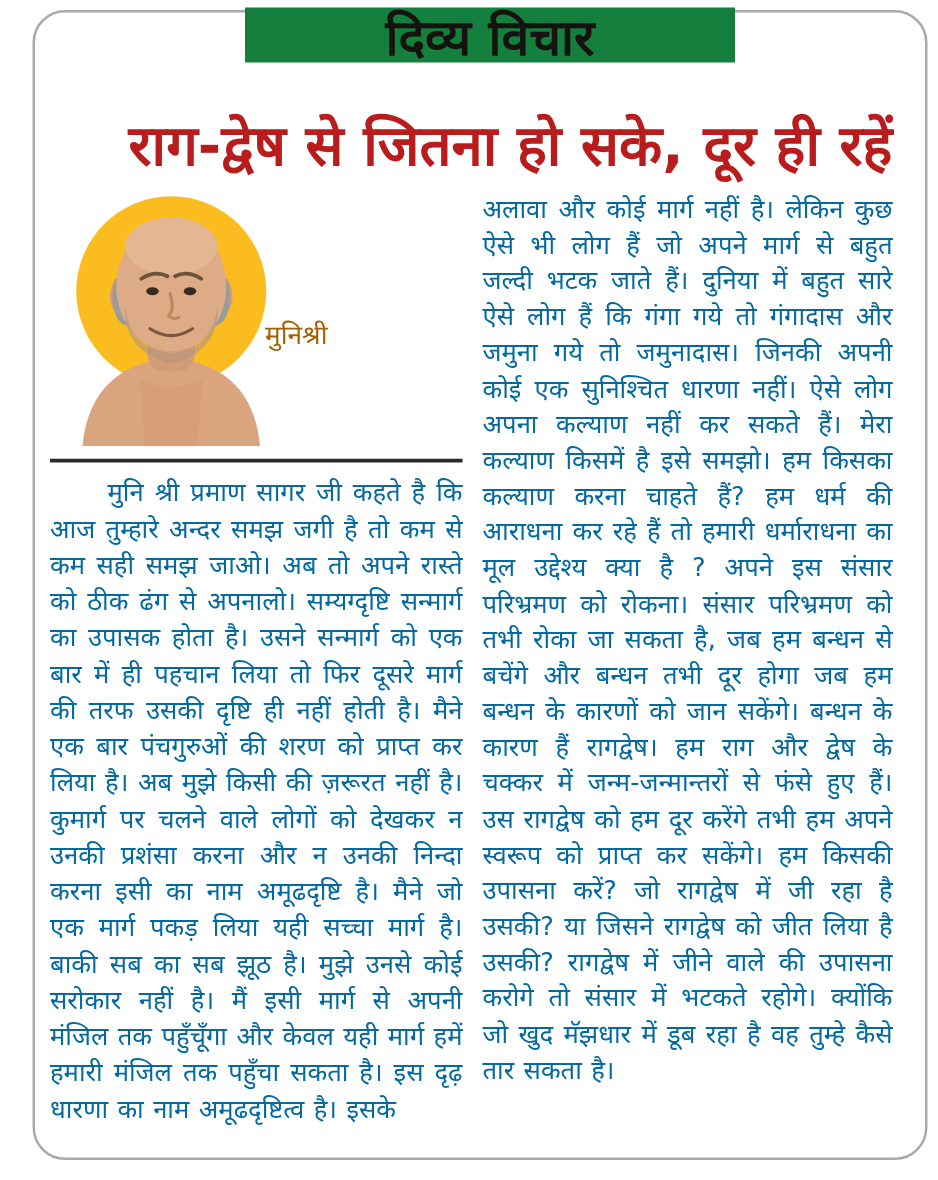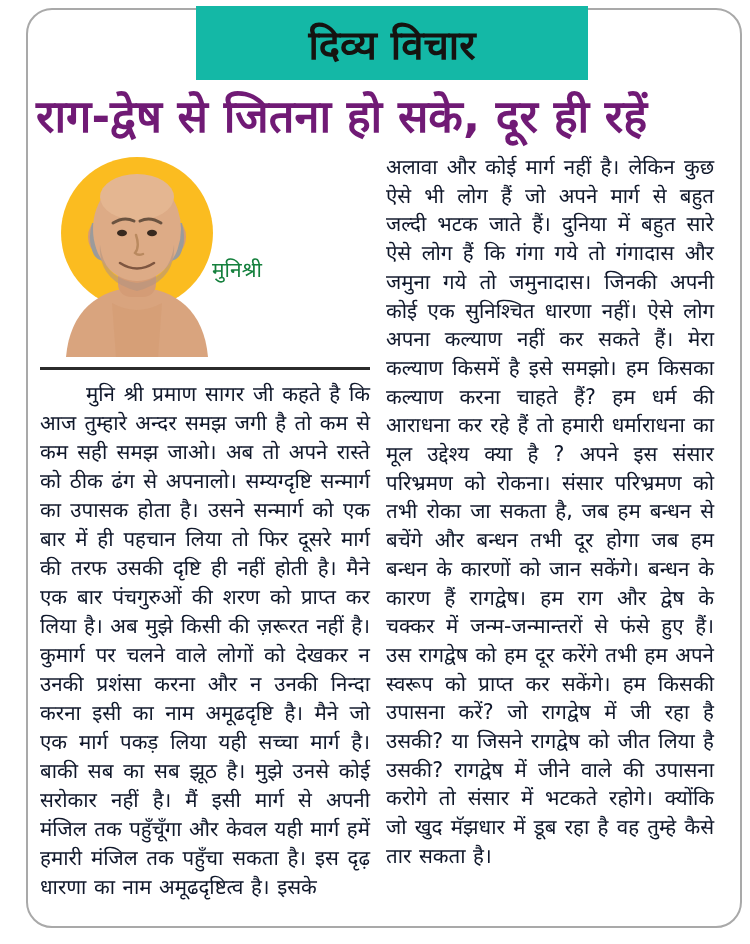--- a/index.html
+++ b/index.html
@@ -19,39 +19,39 @@
     left: 26px; top: 8px;
     width: 716px; height: 920px;
     border: 2px solid #a9a9a9;
     border-radius: 26px;
     background: #ffffff;
   }
 
   .banner {
     position: absolute;
     left: 196px; top: 6px;
-    width: 392px; height: 74px;
-    background: #14b8a6;
+    width: 392px; height: 44px;
+    background: #15803d;
     display: flex; align-items: center; justify-content: center;
     z-index: 3;
   }
   .banner span {
     font-size: 40px;
     font-weight: bold;
     color: #151310;
     letter-spacing: 0px;
   }
 
   .headline {
     position: absolute;
     top: 84px; left: 36px; right: 36px;
-    text-align: left;
+    text-align: right;
     font-size: 45px;
     font-weight: bold;
-    color: #701a75;
+    color: #b91c1c;
     z-index: 2;
     white-space: nowrap;
   }
 
   .columns {
     position: absolute;
     top: 153px; left: 40px;
     width: 674px;
     display: flex;
     gap: 16px;
@@ -61,36 +61,37 @@
   .col-right { flex: 1; }
 
   .author-block {
     position: relative;
     height: 206px;
   }
   .portrait { position: absolute; left: 12px; top: 0; }
   .author-caption {
     position: absolute;
     left: 172px; top: 102px;
-    color: #15803d;
+    color: #a16207;
+    font-family: Liberation Mono, monospace;
   }
   .author-caption .cap-line { font-size: 21px; line-height: 31px; }
   .author-caption .cap-name { font-size: 22px; line-height: 31px; font-weight: bold; }
 
   .separator {
     border: none;
     border-top: 3px solid #2b2b2b;
     margin: 8px 0 10px 0;
     width: 100%;
   }
 
   .body-text {
     font-size: 20.5px;
     line-height: 29px;
-    color: #0f172a;
+    color: #0369a1;
     text-align: justify;
     word-spacing: 1px;
   }
   .indent-first { text-indent: 46px; }
   .col-right .body-text { line-height: 28.7px; }
 </style>
 </head>
 <body>
 
 <div class="page">

